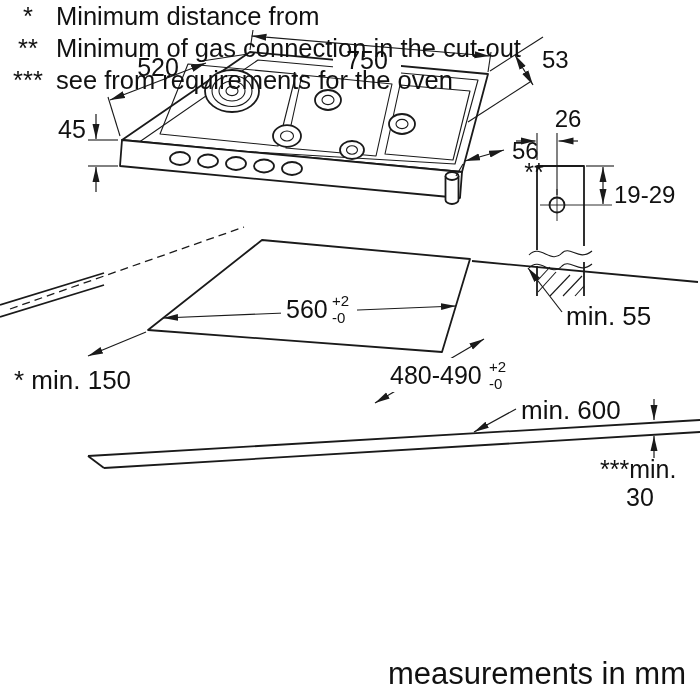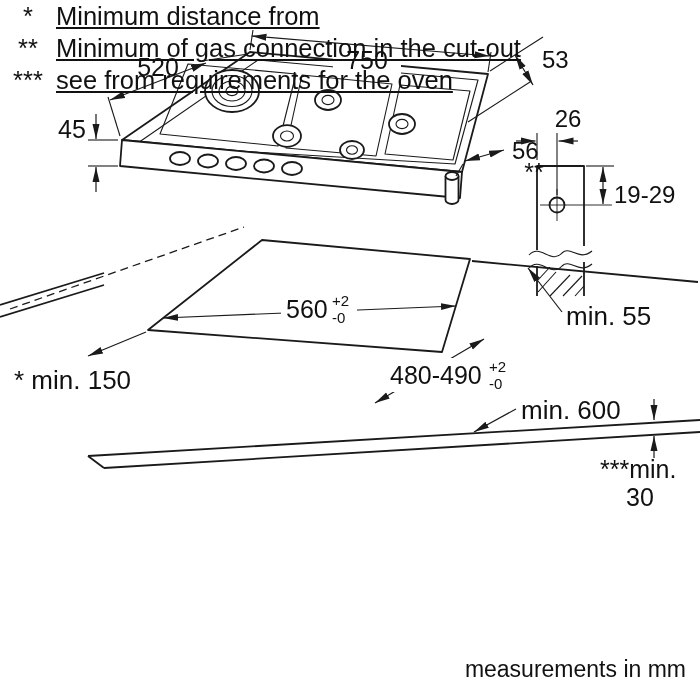--- a/index.html
+++ b/index.html
@@ -18,22 +18,22 @@
   
   .lbl  {font:25px "Liberation Sans",sans-serif;fill:#111;}
   .lbl24{font:24px "Liberation Sans",sans-serif;fill:#111;}
   .lbl26{font:26px "Liberation Sans",sans-serif;fill:#111;}
   .tol  {font:15px "Liberation Sans",sans-serif;fill:#111;}
   .mid  {text-anchor:middle;}
   
   #footnotes{position:absolute;left:0;top:484;width:700px;font-size:25.5px;line-height:32px;}
   .fnrow{display:flex;align-items:flex-start;}
   .fnmark{width:56px;flex:0 0 56px;text-align:center;}
-  .fntext{flex:1;padding-right:20px;text-decoration:underline;}
-  #units-note{position:absolute;right:14px;top:656px;font-size:23px;}
+  .fntext{flex:1;padding-right:20px;}
+  #units-note{position:absolute;right:14px;top:656px;font-size:31px;}
 </style>
 </head>
 <body>
 
 <div id="stage">
 
 <svg width="700" height="700" viewBox="0 0 700 700">
   <defs>
     <marker id="arr" viewBox="0 0 15 10" refX="15" refY="5" markerWidth="15" markerHeight="10" markerUnits="userSpaceOnUse" orient="auto-start-reverse">
       <path d="M0,1.5 L15,5 L0,8.5 Z" fill="#1a1a1a"></path>

